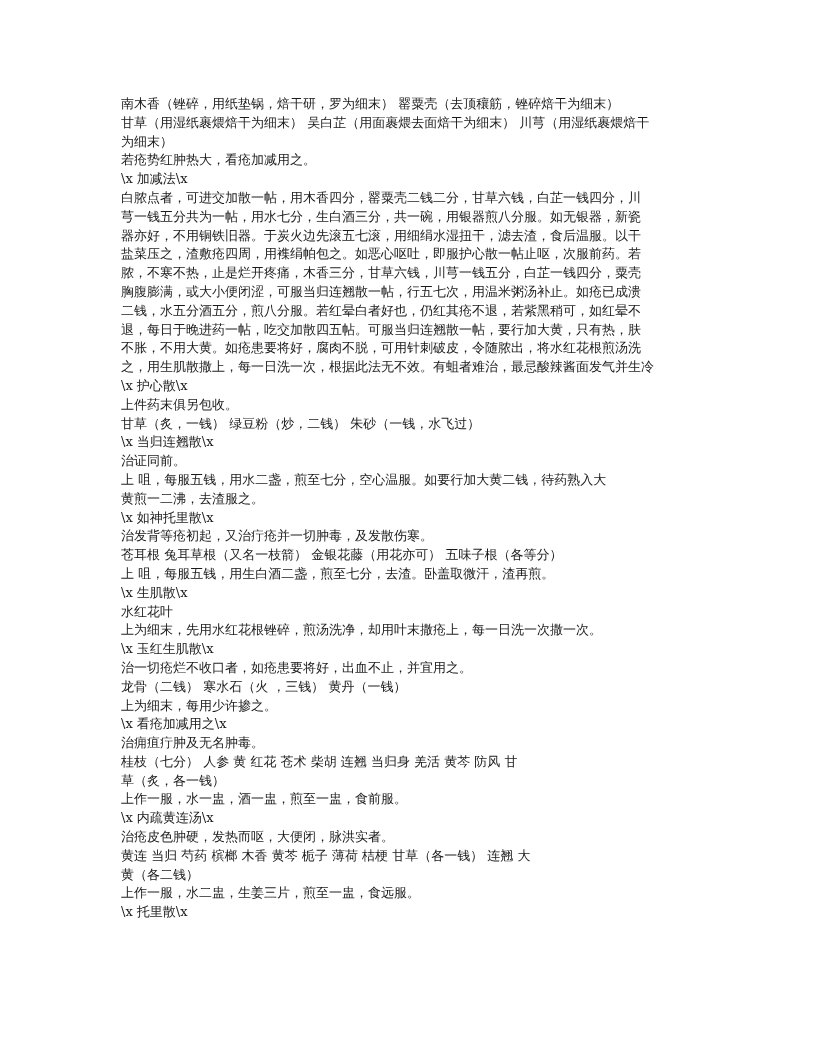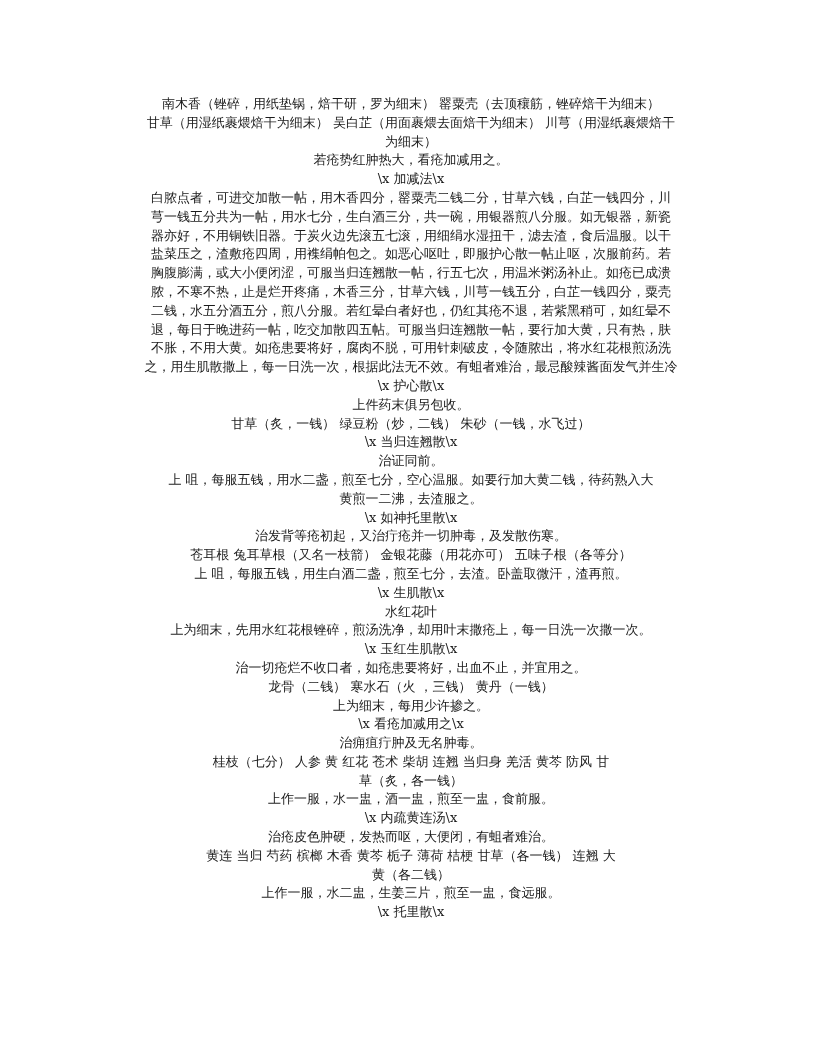--- a/index.html
+++ b/index.html
@@ -1,38 +1,38 @@
 <!DOCTYPE html>
 <html><head>
 <meta charset="utf-8">
 <style>
   html, body { margin:0; padding:0; background:#ffffff; }
   body { width:816px; height:1056px; position:relative; overflow:hidden; }
   .page {
     position:absolute; left:121px; top:95px; width:580px;
     font-family: "DejaVu Serif", "Liberation Serif", serif;
-    font-size:13px; line-height:18.8px; color:#1a1a1a;text-align:center;
+    font-size:13px; line-height:18.8px; color:#1a1a1a;
   }
   .line { white-space:nowrap; height:18.8px; }
 </style>
 </head>
 <body>
 
 <div class="page">
   <div class="line">南木香（锉碎，用纸垫锅，焙干研，罗为细末） 罂粟壳（去顶穰筋，锉碎焙干为细末）</div>
   <div class="line">甘草（用湿纸裹煨焙干为细末） 吴白芷（用面裹煨去面焙干为细末） 川芎（用湿纸裹煨焙干</div>
   <div class="line">为细末）</div>
   <div class="line">若疮势红肿热大，看疮加减用之。</div>
   <div class="line">\x 加减法\x</div>
   <div class="line">白脓点者，可进交加散一帖，用木香四分，罂粟壳二钱二分，甘草六钱，白芷一钱四分，川</div>
   <div class="line">芎一钱五分共为一帖，用水七分，生白酒三分，共一碗，用银器煎八分服。如无银器，新瓷</div>
   <div class="line">器亦好，不用铜铁旧器。于炭火边先滚五七滚，用细绢水湿扭干，滤去渣，食后温服。以干</div>
   <div class="line">盐菜压之，渣敷疮四周，用襍绢帕包之。如恶心呕吐，即服护心散一帖止呕，次服前药。若</div>
+  <div class="line">脓，不寒不热，止是烂开疼痛，木香三分，甘草六钱，川芎一钱五分，白芷一钱四分，粟壳</div>
   <div class="line">胸腹膨满，或大小便闭涩，可服当归连翘散一帖，行五七次，用温米粥汤补止。如疮已成溃</div>
-  <div class="line">脓，不寒不热，止是烂开疼痛，木香三分，甘草六钱，川芎一钱五分，白芷一钱四分，粟壳</div>
   <div class="line">二钱，水五分酒五分，煎八分服。若红晕白者好也，仍红其疮不退，若紫黑稍可，如红晕不</div>
   <div class="line">退，每日于晚进药一帖，吃交加散四五帖。可服当归连翘散一帖，要行加大黄，只有热，肤</div>
   <div class="line">不胀，不用大黄。如疮患要将好，腐肉不脱，可用针刺破皮，令随脓出，将水红花根煎汤洗</div>
   <div class="line">之，用生肌散撒上，每一日洗一次，根据此法无不效。有蛆者难治，最忌酸辣酱面发气并生冷</div>
   <div class="line">\x 护心散\x</div>
   <div class="line">上件药末俱另包收。</div>
   <div class="line">甘草（炙，一钱） 绿豆粉（炒，二钱） 朱砂（一钱，水飞过）</div>
   <div class="line">\x 当归连翘散\x</div>
   <div class="line">治证同前。</div>
   <div class="line">上 咀，每服五钱，用水二盏，煎至七分，空心温服。如要行加大黄二钱，待药熟入大</div>
@@ -47,18 +47,18 @@
   <div class="line">\x 玉红生肌散\x</div>
   <div class="line">治一切疮烂不收口者，如疮患要将好，出血不止，并宜用之。</div>
   <div class="line">龙骨（二钱） 寒水石（火 ，三钱） 黄丹（一钱）</div>
   <div class="line">上为细末，每用少许掺之。</div>
   <div class="line">\x 看疮加减用之\x</div>
   <div class="line">治痈疽疔肿及无名肿毒。</div>
   <div class="line">桂枝（七分） 人参 黄 红花 苍术 柴胡 连翘 当归身 羌活 黄芩 防风 甘</div>
   <div class="line">草（炙，各一钱）</div>
   <div class="line">上作一服，水一盅，酒一盅，煎至一盅，食前服。</div>
   <div class="line">\x 内疏黄连汤\x</div>
-  <div class="line">治疮皮色肿硬，发热而呕，大便闭，有蛆者难治。</div>
+  <div class="line">治疮皮色肿硬，发热而呕，大便闭，脉洪实者。</div>
   <div class="line">黄连 当归 芍药 槟榔 木香 黄芩 栀子 薄荷 桔梗 甘草（各一钱） 连翘 大</div>
   <div class="line">黄（各二钱）</div>
   <div class="line">上作一服，水二盅，生姜三片，煎至一盅，食远服。</div>
   <div class="line">\x 托里散\x</div>
 </div>
 
 </body></html>

